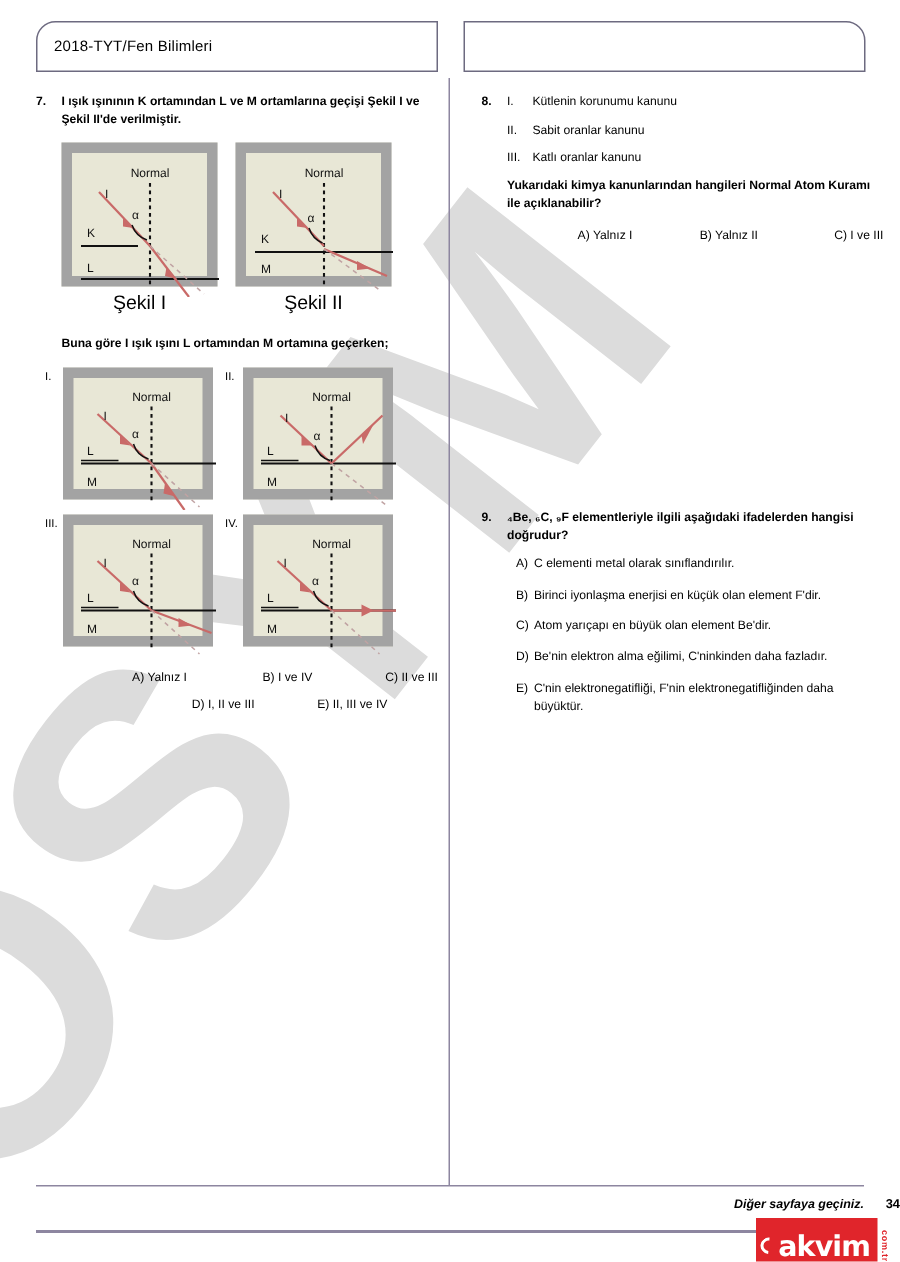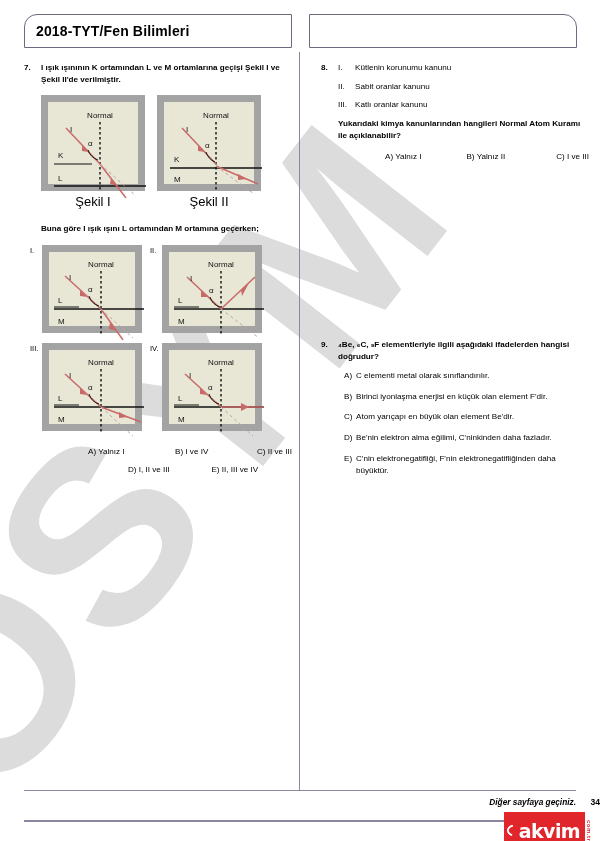--- a/index.html
+++ b/index.html
@@ -44,22 +44,22 @@
     background: #ffffff;
     z-index: 3;
   }
   #hdr-left {
     left: 24px; width: 268px;
     border-top-left-radius: 13px;
     display: flex; align-items: center;
   }
   #hdr-left .hdr-label {
     padding-left: 11px;
-    font-size: 14px;
-    font-weight: bold;
+    font-size: 10px;
+    font-weight: normal;
     color: #000;
     letter-spacing: 0.15px;
   }
   #hdr-right {
     left: 309px; width: 268px;
     border-top-right-radius: 13px;
   }
 
   
   #divider {

